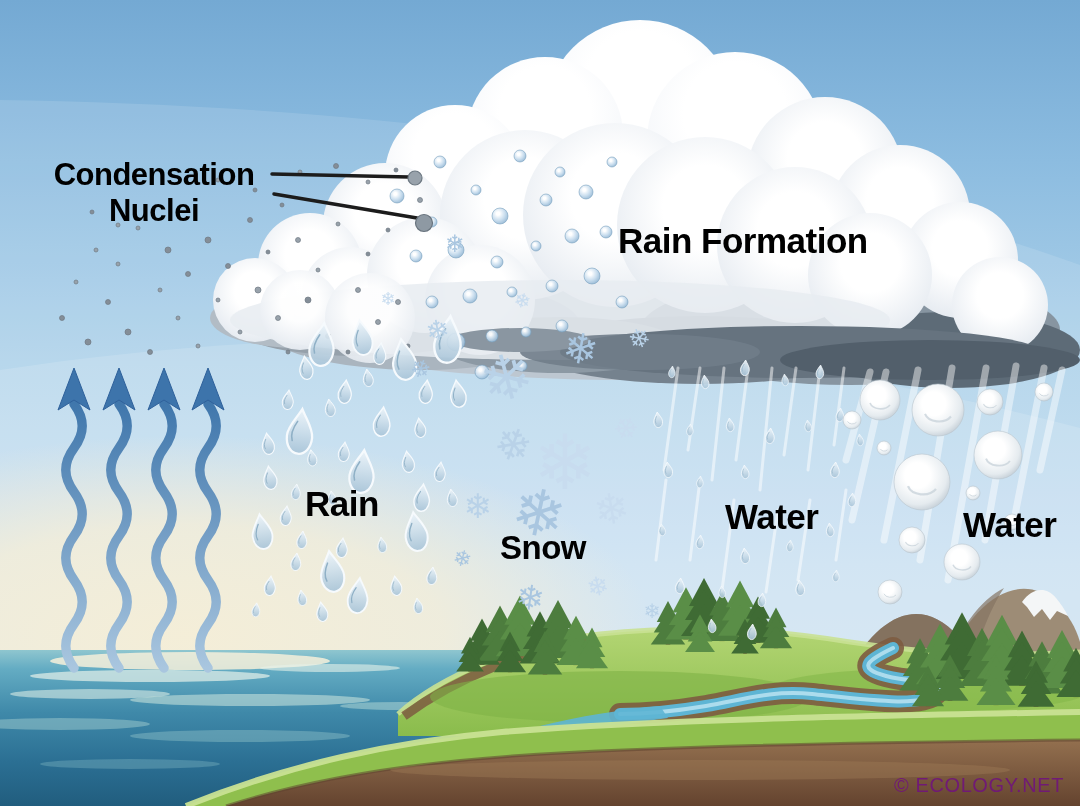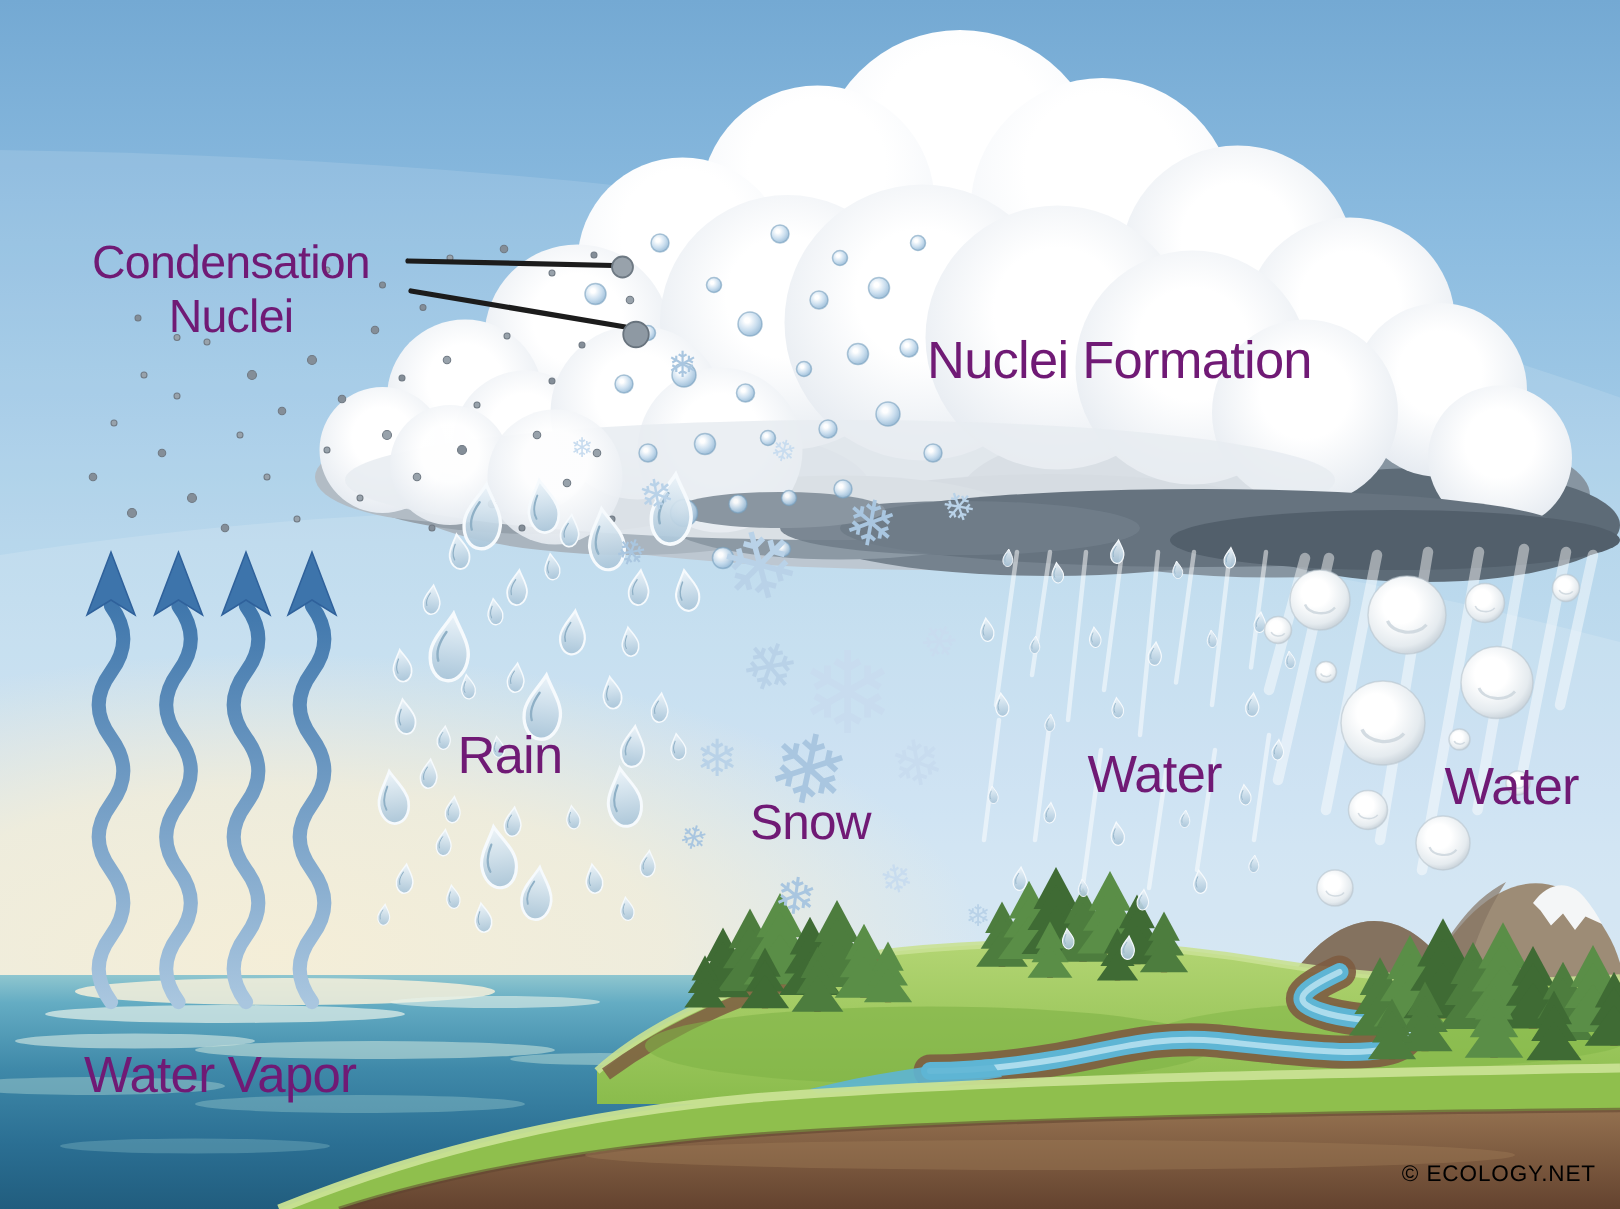--- a/index.html
+++ b/index.html
@@ -2,27 +2,27 @@
 <html><head>
 <meta charset="utf-8">
 <style>
   html,body{margin:0;padding:0;background:#222;}
   .stage{
     position:relative;width:1080px;height:806px;overflow:hidden;
     font-family:"Liberation Sans",sans-serif;background:#74a9d3;
   }
   .stage svg.scene{position:absolute;left:0;top:0;}
   .label{
-    position:absolute;font-weight:normal;color:#701a75;
+    position:absolute;font-weight:bold;color:#000000;
     letter-spacing:-0.5px;white-space:nowrap;pointer-events:none;
   }
   .label.center{text-align:center;white-space:normal;}
   .credit{
-    position:absolute;right:16px;top:774px;font-size:15px;font-weight:normal;
-    color:#000000;letter-spacing:0.6px;pointer-events:none;
+    position:absolute;right:16px;top:774px;font-size:20px;font-weight:normal;
+    color:#701a75;letter-spacing:0.6px;pointer-events:none;
   }
 </style>
 </head>
 <body>
 
 <div class="stage">
 
 <svg class="scene" width="1080" height="806" viewBox="0 0 1080 806">
   <defs>
     <linearGradient id="skyGrad" x1="0" y1="0" x2="0" y2="1">
@@ -465,21 +465,20 @@
     <line x1="274" y1="194" x2="417" y2="218" stroke="#1c1c1c" stroke-width="3.5" stroke-linecap="round"></line>
     <circle cx="415" cy="178" r="7" fill="#98a2ab" stroke="#6e7983" stroke-width="1.2"></circle>
     <circle cx="424" cy="223" r="8.5" fill="#8e99a3" stroke="#68737d" stroke-width="1.2"></circle>
   </g>
 </svg>
 
 <div class="label center" style="left:34px;top:157px;width:240px;font-size:31px;line-height:36px;">
   <div>Condensation</div>
   <div>Nuclei</div>
 </div>
-<div class="label" style="left:618px;top:221px;font-size:35px;">Nuclei Formation</div>
+<div class="label" style="left:618px;top:221px;font-size:35px;">Rain Formation</div>
 <div class="label" style="left:305px;top:484px;font-size:35px;text-align:center;">Rain</div>
 <div class="label" style="left:500px;top:529px;font-size:33px;">Snow</div>
 <div class="label" style="left:725px;top:497px;font-size:35px;">Water</div>
 <div class="label" style="left:963px;top:505px;font-size:35px;">Water</div>
-<div class="label" style="left:56px;top:698px;font-size:34px;">Water Vapor</div>
 <div class="credit">© ECOLOGY.NET</div>
 
 </div>
 
 </body></html>

